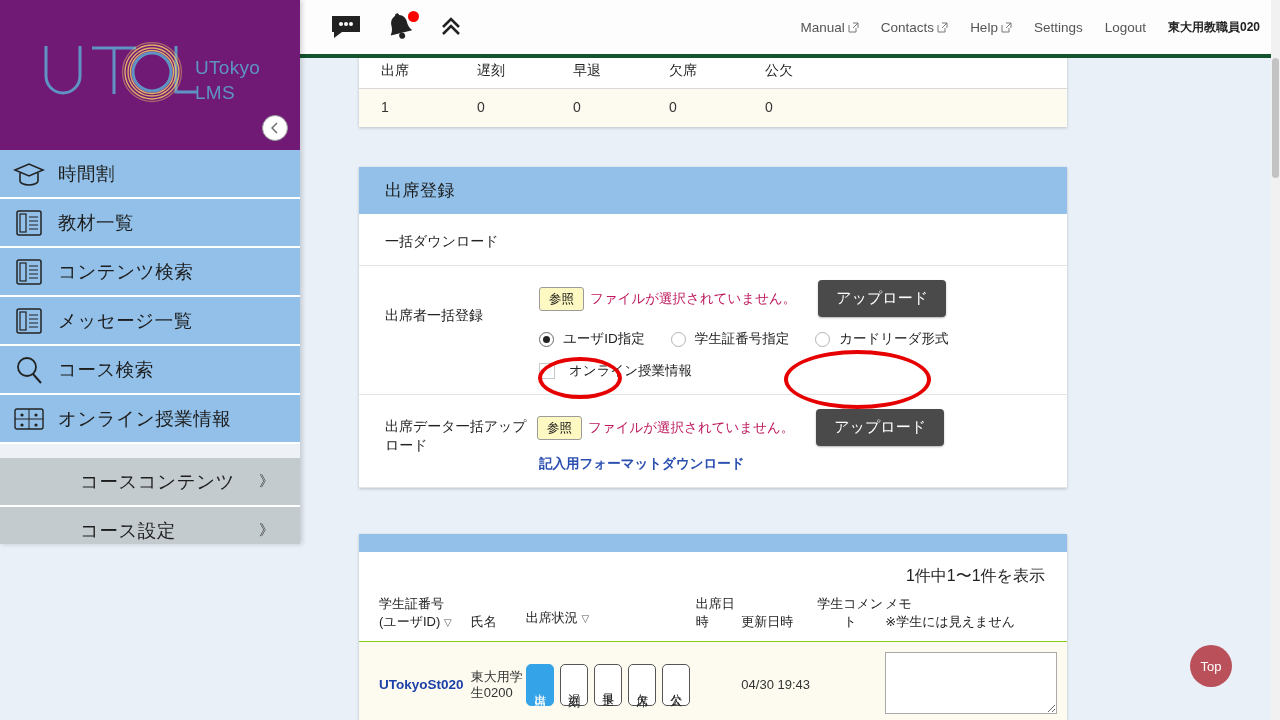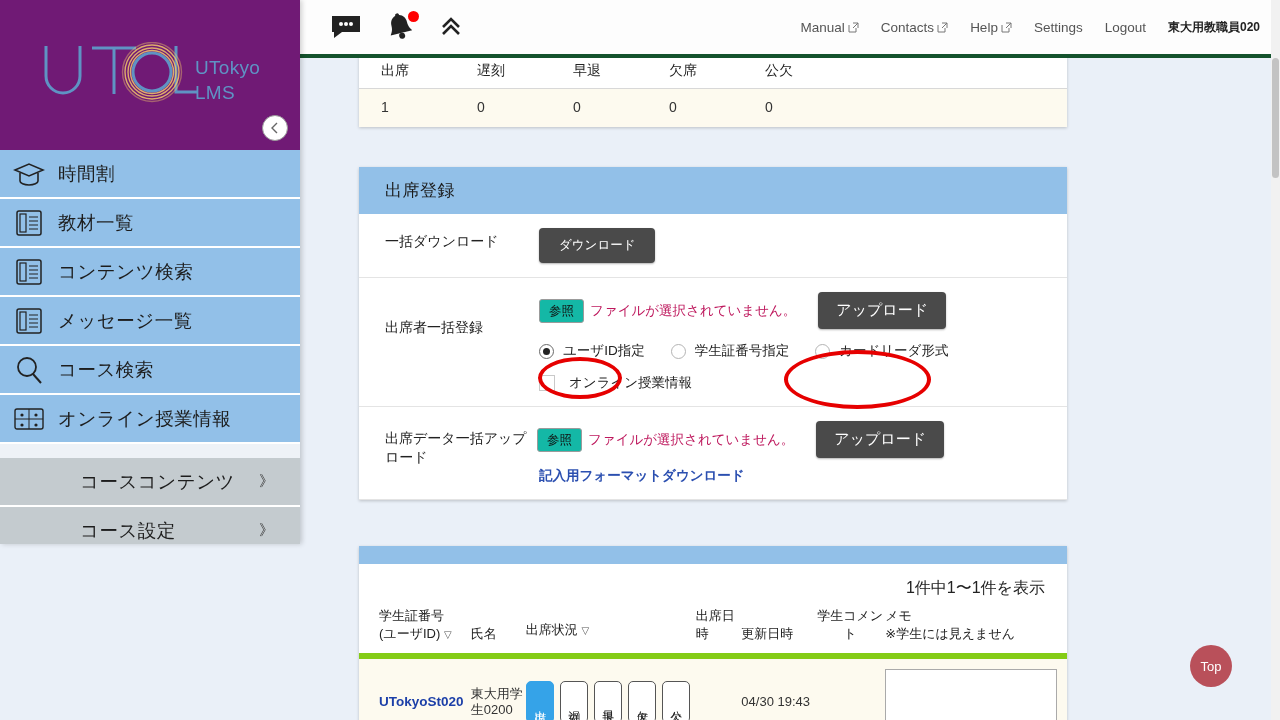--- a/index.html
+++ b/index.html
@@ -133,21 +133,21 @@
   }
   .frow .fbody { flex: 1; position: relative; }
 
   .btn-dark {
     display: inline-block; background: #4a4a4a; color: #fff;
     font-size: 12.5px; padding: 9px 20px; border-radius: 4px;
     border: none; cursor: pointer; box-shadow: 0 1px 2px rgba(0,0,0,.3);
   }
   .file-line { display: flex; align-items: center; gap: 0; }
   .btn-browse {
-    background: #14b8a6; border: 1px solid #9b9b9b; border-radius: 3px;
+    background: #fef9c3; border: 1px solid #9b9b9b; border-radius: 3px;
     font-size: 12.5px; padding: 3px 9px; color: #111; cursor: pointer;
     line-height: 16px;
   }
   .file-none { font-size: 13.5px; color: #be185d; margin-left: 6px; }
   .btn-upload {
     background: #4a4a4a; color: #fff; font-size: 15px;
     padding: 9px 18px; border-radius: 4px; border: none; cursor: pointer;
     margin-left: 22px; box-shadow: 0 1px 2px rgba(0,0,0,.3);
   }
   .radio-line { display: flex; align-items: center; gap: 0; margin-top: 13px; }
@@ -184,21 +184,21 @@
   .list-head-bar { background: #92c0e8; height: 18px; }
   .count-line {
     text-align: right; font-size: 16px; color: #222;
     padding: 14px 22px 0 0;
   }
   .lt { width: 100%; border-collapse: collapse; }
   .lt th {
     font-weight: normal; font-size: 13px; color: #222;
     text-align: left; vertical-align: bottom;
     padding: 8px 0 10px 0;
-    border-bottom: 6px solid #84cc16;
+    border-bottom: 1px solid #84cc16;
   }
   .lt td {
     font-size: 13px; color: #333; background: #fdfaef;
     padding: 10px 0; vertical-align: middle;
   }
   .c-id { width: 118px; padding-left: 20px !important; }
   .c-nm { width: 78px; }
   .c-st { width: 175px; }
   .c-ad { width: 74px; }
   .c-ud { width: 78px; }
@@ -441,23 +441,20 @@
           </tr>
         </tbody>
       </table>
     </div>
 
     <div class="card" style="margin-top:40px; position:relative;">
       <div class="sec-title">出席登録</div>
 
       <div class="frow">
         <div class="flabel">一括ダウンロード</div>
-        <div class="fbody">
-          <button class="btn-dark">ダウンロード</button>
-        </div>
       </div>
 
       <div class="frow">
         <div class="flabel" style="padding-top:26px;">出席者一括登録</div>
         <div class="fbody">
           <div class="file-line">
             <button class="btn-browse">参照</button>
             <span class="file-none">ファイルが選択されていません。</span>
             <button class="btn-upload">アップロード</button>
           </div>

